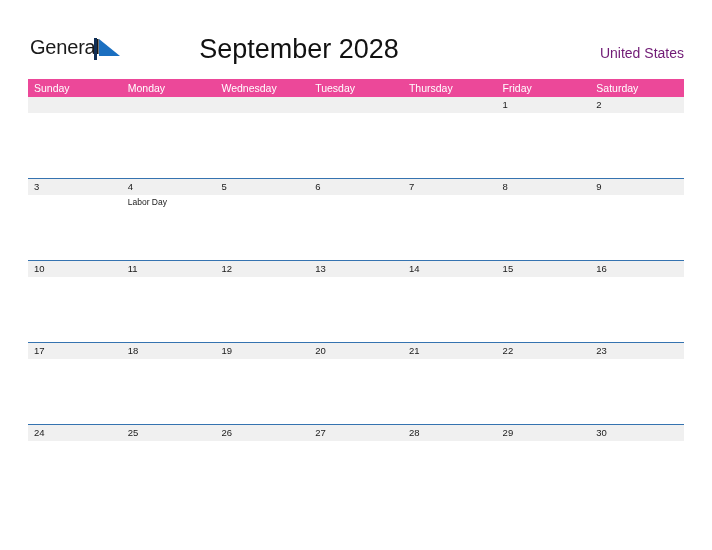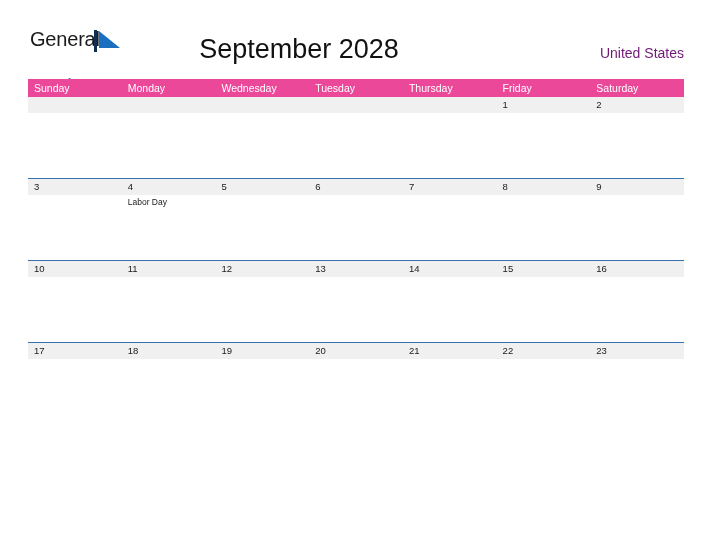--- a/index.html
+++ b/index.html
@@ -27,21 +27,21 @@
     position: absolute;
     left: 0;
     top: 0;
     width: 712px;
     height: 79px;
   }
 
   .brand {
     position: absolute;
     left: 30px;
-    top: 29px;
+    top: 37px;
     width: 110px;
     height: 42px;
   }
   .brand-general {
     position: absolute;
     left: 0;
     top: 0;
     font-size: 20px;
     letter-spacing: -0.2px;
     color: #1a1a1a;
@@ -269,16 +269,36 @@
           <div class="week-events">
             <div class="ev-cell"></div>
             <div class="ev-cell"></div>
             <div class="ev-cell"></div>
             <div class="ev-cell"></div>
             <div class="ev-cell"></div>
             <div class="ev-cell"></div>
             <div class="ev-cell"></div>
           </div>
         </div>
+        <div class="week">
+          <div class="week-numbers">
+            <div class="num-cell">24</div>
+            <div class="num-cell">25</div>
+            <div class="num-cell">26</div>
+            <div class="num-cell">27</div>
+            <div class="num-cell">28</div>
+            <div class="num-cell">29</div>
+            <div class="num-cell">30</div>
+          </div>
+          <div class="week-events">
+            <div class="ev-cell"></div>
+            <div class="ev-cell"></div>
+            <div class="ev-cell"></div>
+            <div class="ev-cell"></div>
+            <div class="ev-cell"></div>
+            <div class="ev-cell"></div>
+            <div class="ev-cell"></div>
+          </div>
+        </div>
       </div>
 
   </div>
 </div>
 
 </body></html>

